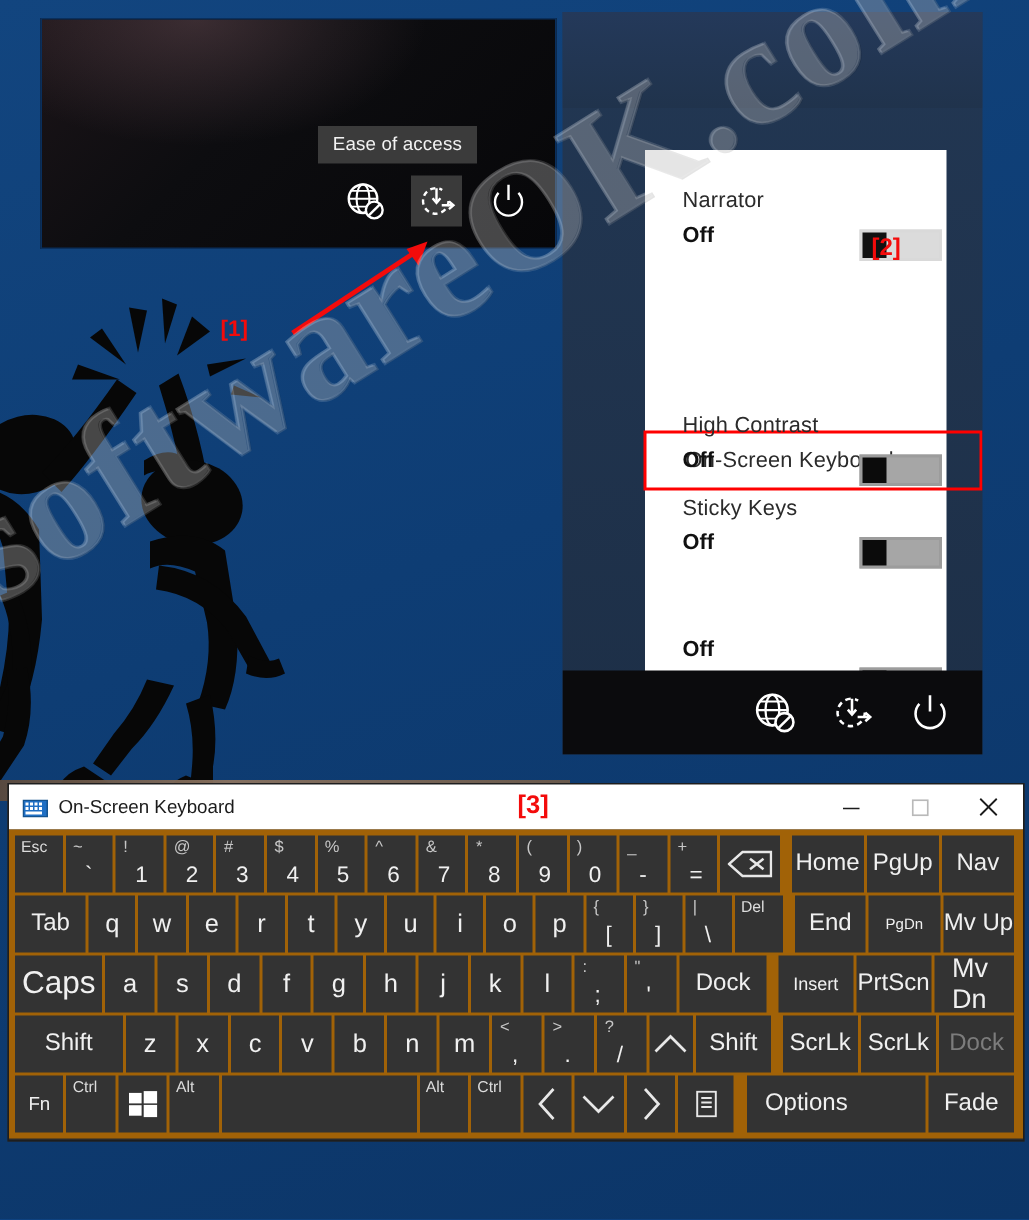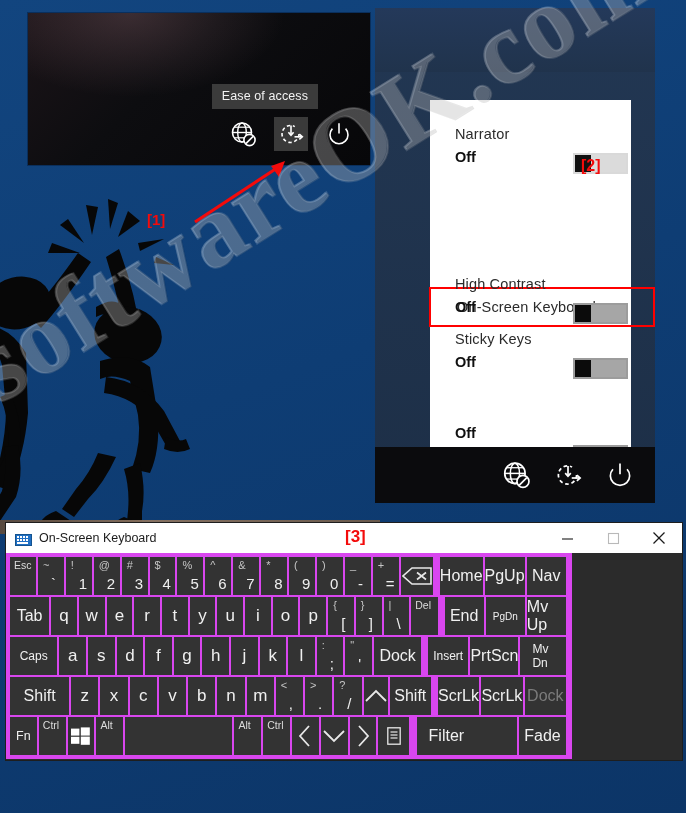--- a/index.html
+++ b/index.html
@@ -98,21 +98,21 @@
     position:absolute;left:5px;top:522px;width:676px;height:237px;
     background:#2b2b2b;border:1px solid #1e1e1e;
   }
   #osk-title{height:30px;background:#ffffff;display:flex;align-items:center;position:relative;}
   #osk-kbicon{margin-left:9px;width:16px;height:12px;position:relative;}
   #osk-title-text{margin-left:8px;font-size:12.5px;color:#1b1b1b;}
   #osk-wincontrols{position:absolute;right:0;top:0;height:30px;display:flex;}
   .wctl{width:46px;height:30px;display:flex;align-items:center;justify-content:center;color:#1b1b1b;}
   .wctl svg{display:block;}
 
-  #osk-body{position:absolute;left:0;top:30px;width:566px;height:206px;background:#d946ef;padding:4px 4px 2px 4px;box-sizing:border-box;}
+  #osk-body{position:absolute;left:0;top:30px;width:676px;height:206px;background:#a16207;padding:4px 4px 2px 4px;box-sizing:border-box;}
   .krow{display:flex;height:38px;margin-bottom:2px;}
   .key{
     background:#333333;margin-right:2px;color:#f0f0f0;
     display:flex;align-items:center;justify-content:center;
     font-size:17px;position:relative;box-sizing:border-box;
     font-family:"Liberation Sans",sans-serif;
   }
   .key.small{font-size:12.5px;}
   .key.dim{color:#7c7c7c;}
   .key.dual{display:block;}
@@ -414,21 +414,21 @@
         </div>
         <div class="key corner" style="width: 48px;">
           <span class="tl">Del</span>
         </div>
         <div class="keygap"></div>
         <div class="key navcol" style="font-size: 16px;">End</div>
         <div class="key navcol" style="font-size: 10px;">PgDn</div>
         <div class="key navcol" style="font-size: 16px;">Mv Up</div>
       </div>
       <div class="krow">
-        <div class="key" style="width: 82px; font-size: 12px;">Caps</div>
+        <div class="key" style="width: 82px; font-size: 21px;">Caps</div>
         <div class="key" style="width: 46px;">a</div>
         <div class="key" style="width: 46px;">s</div>
         <div class="key" style="width: 46px;">d</div>
         <div class="key" style="width: 46px;">f</div>
         <div class="key" style="width: 46px;">g</div>
         <div class="key" style="width: 46px;">h</div>
         <div class="key" style="width: 46px;">j</div>
         <div class="key" style="width: 46px;">k</div>
         <div class="key" style="width: 46px;">l</div>
         <div class="key dual" style="width: 46px;">
@@ -436,21 +436,21 @@
           <span class="lo">;</span>
         </div>
         <div class="key dual" style="width: 46px;">
           <span class="up">"</span>
           <span class="lo">'</span>
         </div>
         <div class="key" style="width: 82px; font-size: 16px;">Dock</div>
         <div class="keygap"></div>
         <div class="key navcol" style="font-size: 12px;">Insert</div>
         <div class="key navcol" style="font-size: 16px;">PrtScn</div>
-        <div class="key navcol" style="font-size: 12px; padding-left: 12px;">Mv Dn</div>
+        <div class="key navcol" style="font-size: 18px; padding-left: 12px;">Mv Dn</div>
       </div>
       <div class="krow">
         <div class="key" style="width: 100px; font-size: 16px;">Shift</div>
         <div class="key" style="width: 46px;">z</div>
         <div class="key" style="width: 46px;">x</div>
         <div class="key" style="width: 46px;">c</div>
         <div class="key" style="width: 46px;">v</div>
         <div class="key" style="width: 46px;">b</div>
         <div class="key" style="width: 46px;">n</div>
         <div class="key" style="width: 46px;">m</div>
@@ -517,19 +517,19 @@
         </div>
         <div class="key" style="width: 46px;">
           <svg width="14" height="18" viewBox="0 0 14 18">
             <rect x="0.8" y="0.8" width="12.4" height="16.4" fill="none" stroke="#e8e8e8" stroke-width="1.3"></rect>
             <line x1="3.5" y1="5" x2="10.5" y2="5" stroke="#e8e8e8" stroke-width="1.2"></line>
             <line x1="3.5" y1="8" x2="10.5" y2="8" stroke="#e8e8e8" stroke-width="1.2"></line>
             <line x1="3.5" y1="11" x2="10.5" y2="11" stroke="#e8e8e8" stroke-width="1.2"></line>
           </svg>
         </div>
         <div class="keygap"></div>
-        <div class="key navcol" style="width: 144px; font-size: 16px; justify-content: flex-start; padding-left: 12px;">Filter</div>
+        <div class="key navcol" style="width: 144px; font-size: 16px; justify-content: flex-start; padding-left: 12px;">Options</div>
         <div class="key navcol" style="font-size: 16px;">Fade</div>
       </div>
     </div>
 </div>
 
 <span class="marker" id="mark3">[3]</span>
 
 </body></html>

